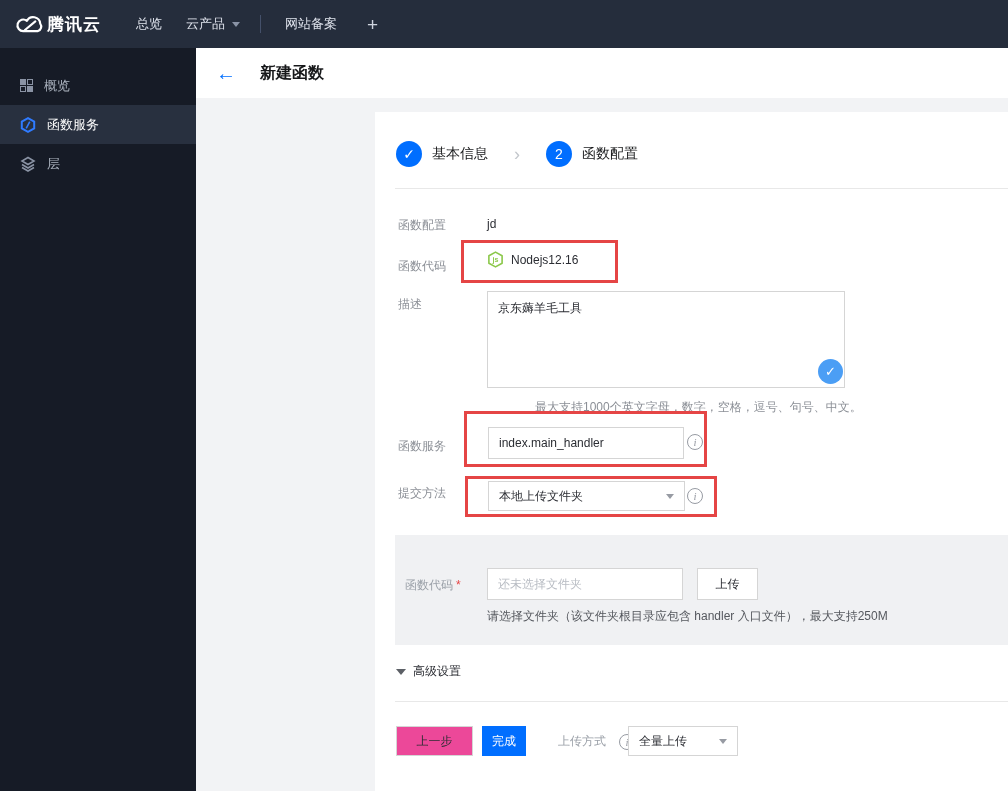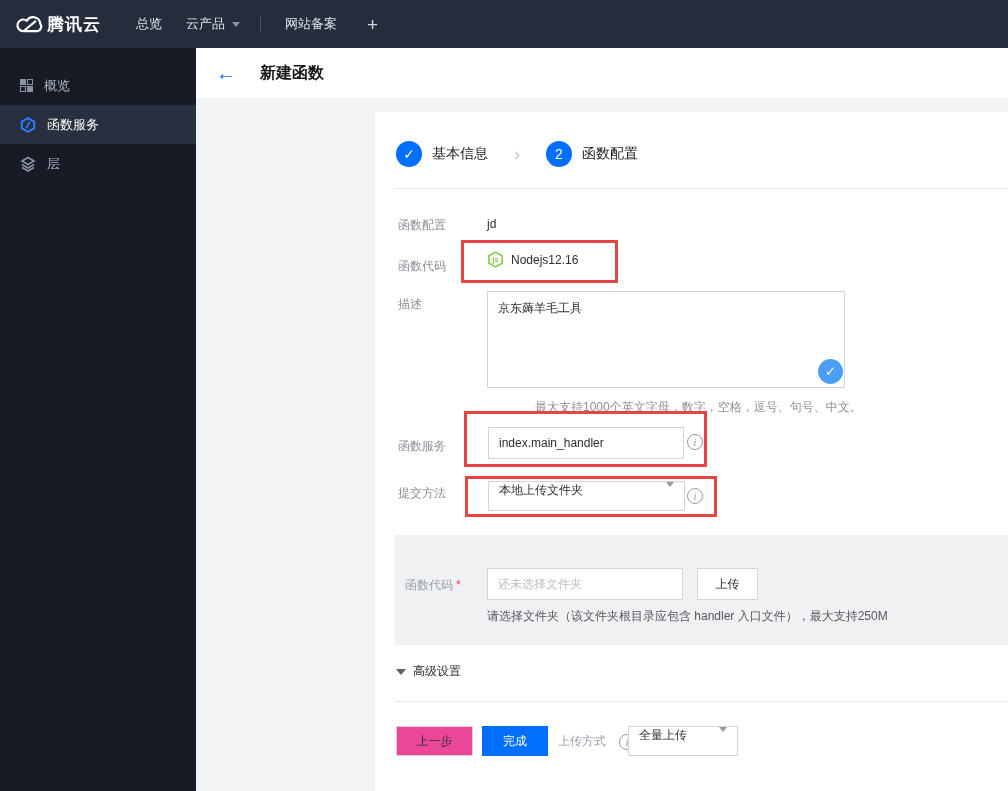--- a/index.html
+++ b/index.html
@@ -62,21 +62,21 @@
                  background:#4b9ef5; color:#fff; display:flex; align-items:center; justify-content:center;
                  font-size:13px; }
   .help-text { position:absolute; font-size:12px; color:#8b8f96; }
 
   .text-input { position:absolute; height:32px; border:1px solid #d5d5d5; padding:0 10px; font-size:12px;
                 color:#2b2d33; outline:none; background:#fff;
                 font-family:"Liberation Sans","DejaVu Sans",sans-serif; }
   .text-input::placeholder { color:#b9bdc4; }
 
   .select-box { position:absolute; height:30px; border:1px solid #d5d5d5; background:#fff; display:flex;
-                align-items:flex-start; padding:0 10px; font-size:12px; color:#2b2d33; cursor:pointer; }
+                align-items:center; padding:0 10px; font-size:12px; color:#2b2d33; cursor:pointer; }
   .select-box .caret-down { margin-left:auto; border-top-color:#979ba3; }
 
   .info-icon { position:absolute; width:16px; height:16px; border:1px solid #979ba3; border-radius:50%;
                color:#979ba3; font-size:11px; font-style:italic; display:flex; align-items:center;
                justify-content:center; cursor:pointer; font-family:"Liberation Serif",serif; }
 
   .code-band { position:absolute; left:20px; right:0; top:423px; height:110px; background:#f0f1f3; }
   .code-label { position:absolute; left:10px; top:42px; font-size:12px; color:#9aa0a8; }
   .req-star { color:#e54545; margin-left:3px; }
   .code-input { left:92px; top:33px; width:196px; height:32px; }
@@ -88,21 +88,21 @@
               cursor:pointer; font-size:12px; color:#2b2d33;justify-content:center; }
   .tri-down { width:0; height:0; border-left:5px solid transparent; border-right:5px solid transparent;
               border-top:6px solid #5c6066; }
   .bottom-divider { position:absolute; left:20px; right:0; top:589px; height:1px; background:#e8e8e8; }
 
   .btn { position:absolute; height:30px; font-size:12px; cursor:pointer;
          font-family:"Liberation Sans","DejaVu Sans",sans-serif; }
   .btn-plain { background:#ec4899; border:1px solid #d5d5d5; color:#2b2d33; }
   .btn-primary { background:#006eff; border:none; color:#fff; }
   .prev-btn { left:21px; top:614px; width:77px; }
-  .finish-btn { left:107px; top:614px; width:66px; }
+  .finish-btn { left:107px; top:614px; width:44px; }
   .upload-mode-label { position:absolute; left:183px; top:621px; font-size:12px; color:#9ba0a8;
                        display:flex; align-items:center; gap:13px; }
   .upload-mode-label .info-icon { position:static; }
   .mode-select { left:253px; top:614px; width:110px; }
 
   
   .ann { position:absolute; border:3px solid #e54545; z-index:20; pointer-events:none; }
   .ann1 { left:461px; top:240px; width:157px; height:43px; }
   .ann2 { left:464px; top:411px; width:243px; height:56px; }
   .ann3 { left:465px; top:476px; width:252px; height:41px; }

